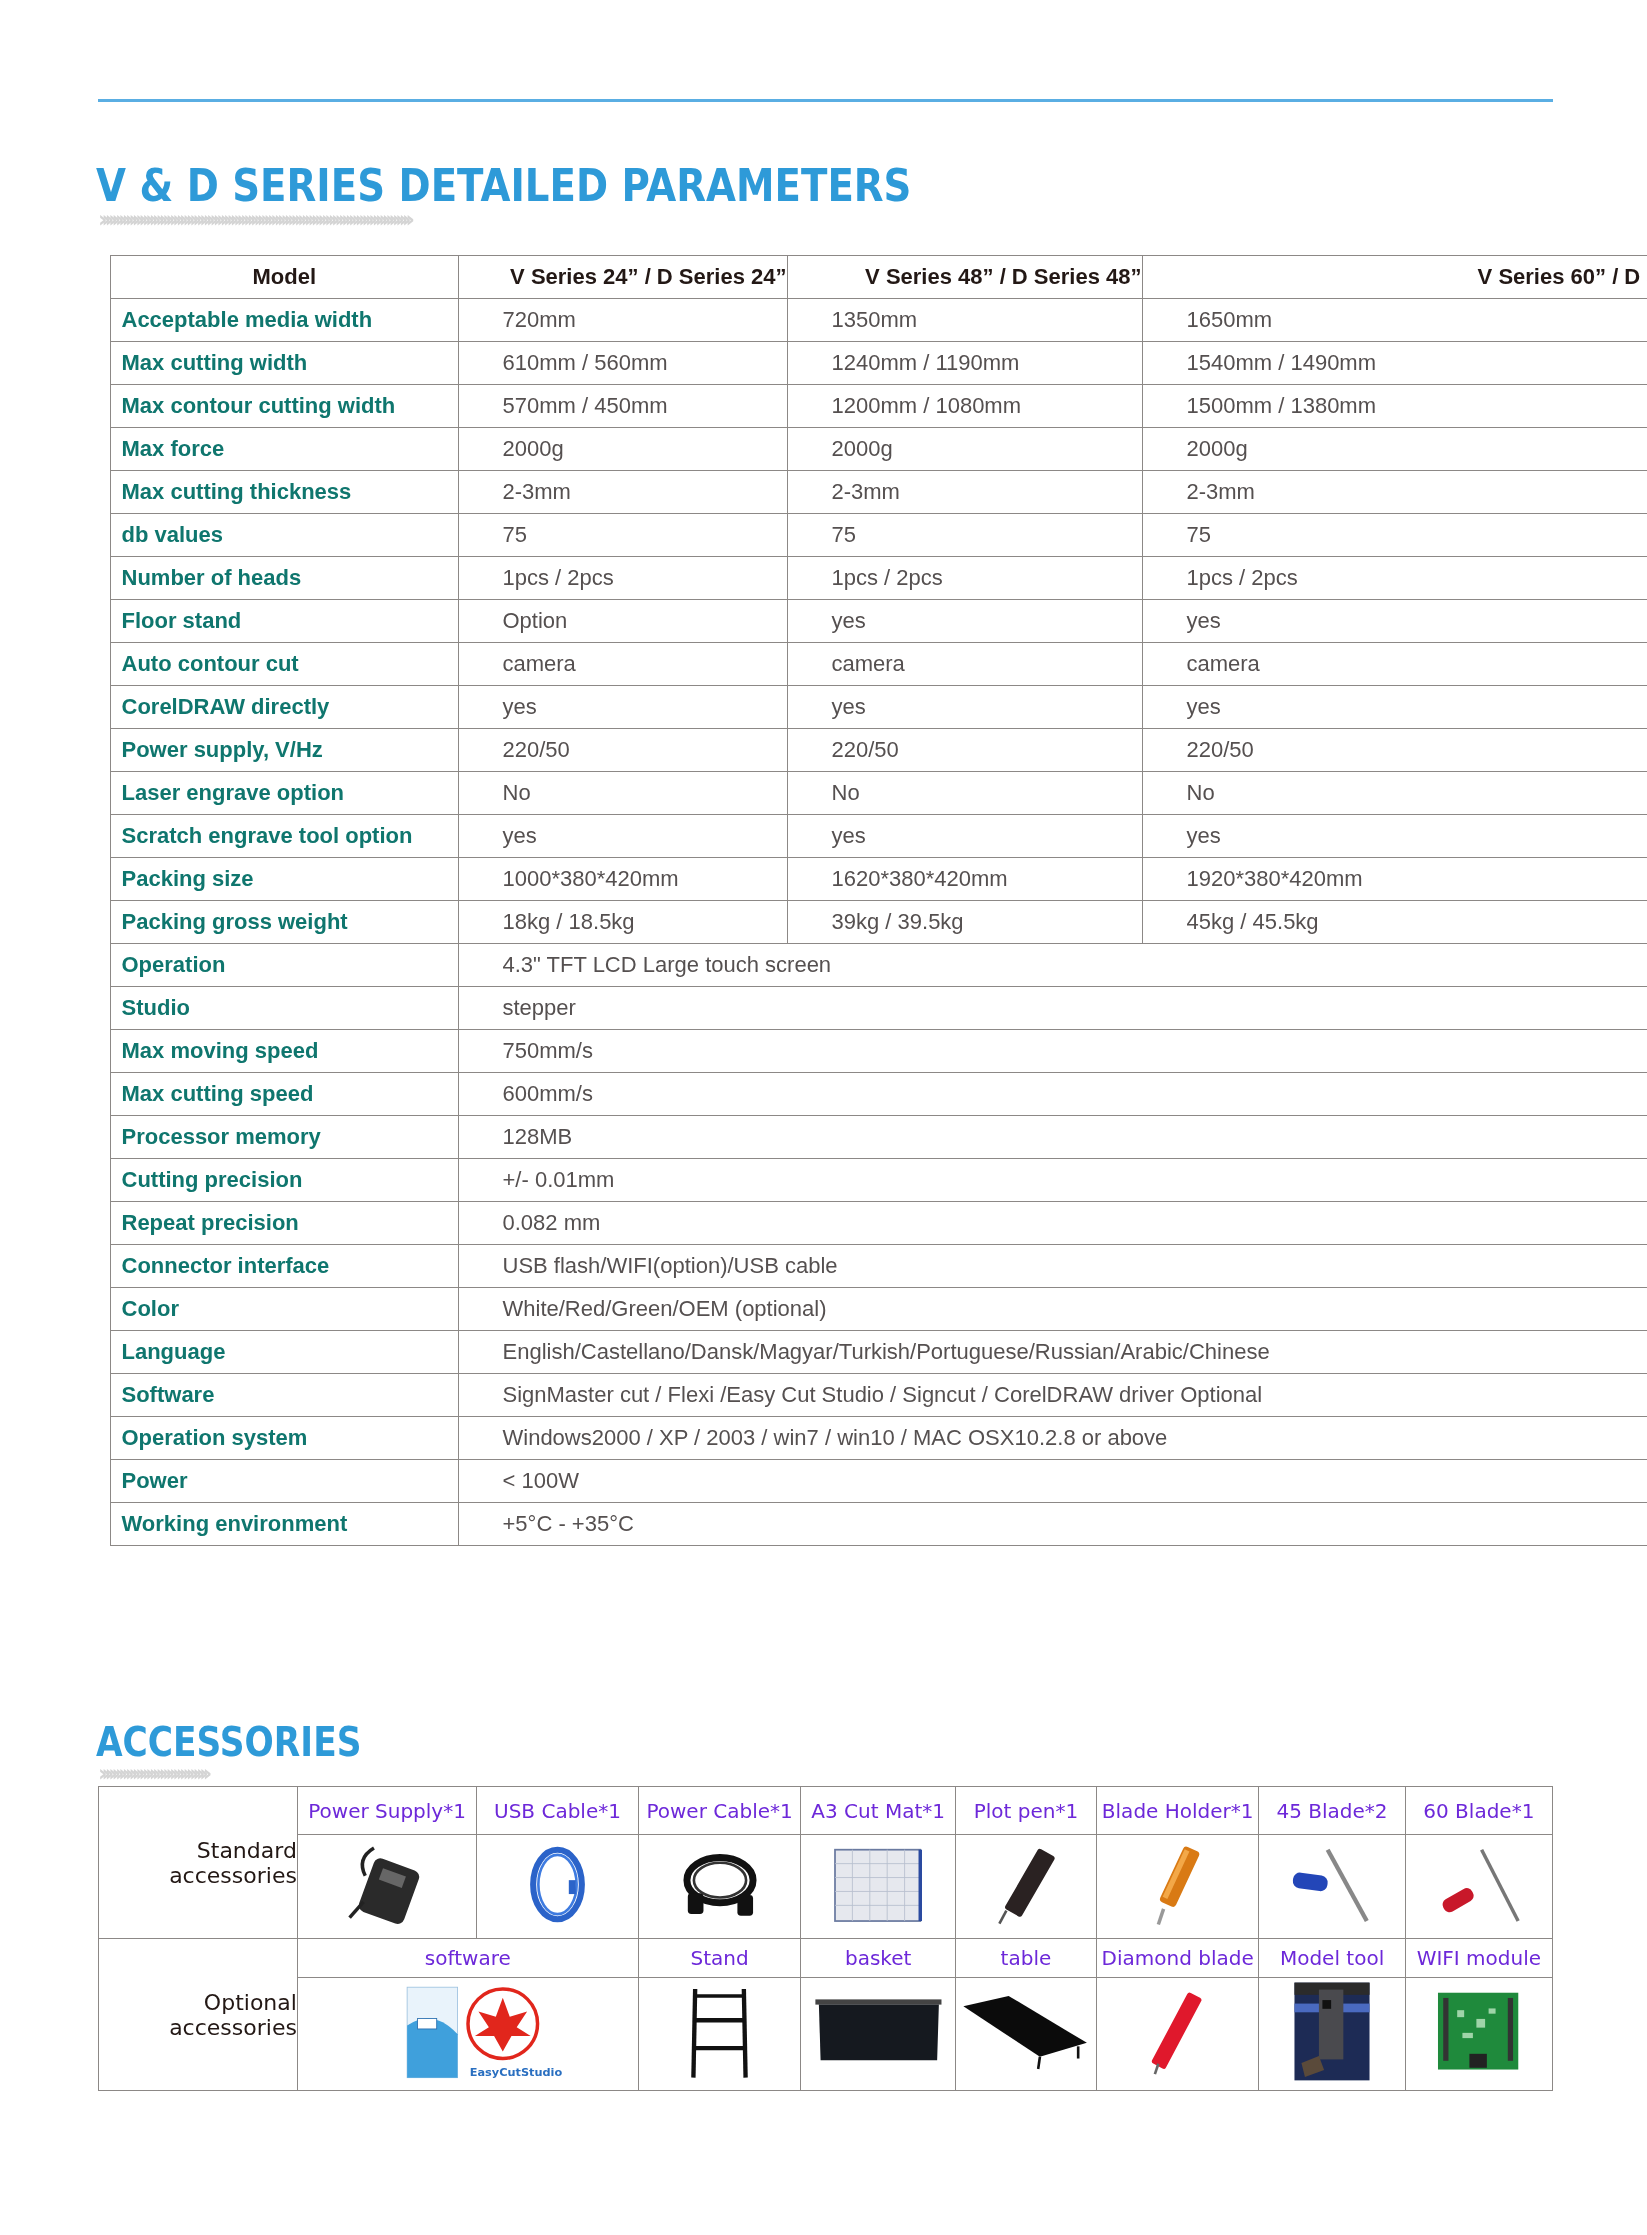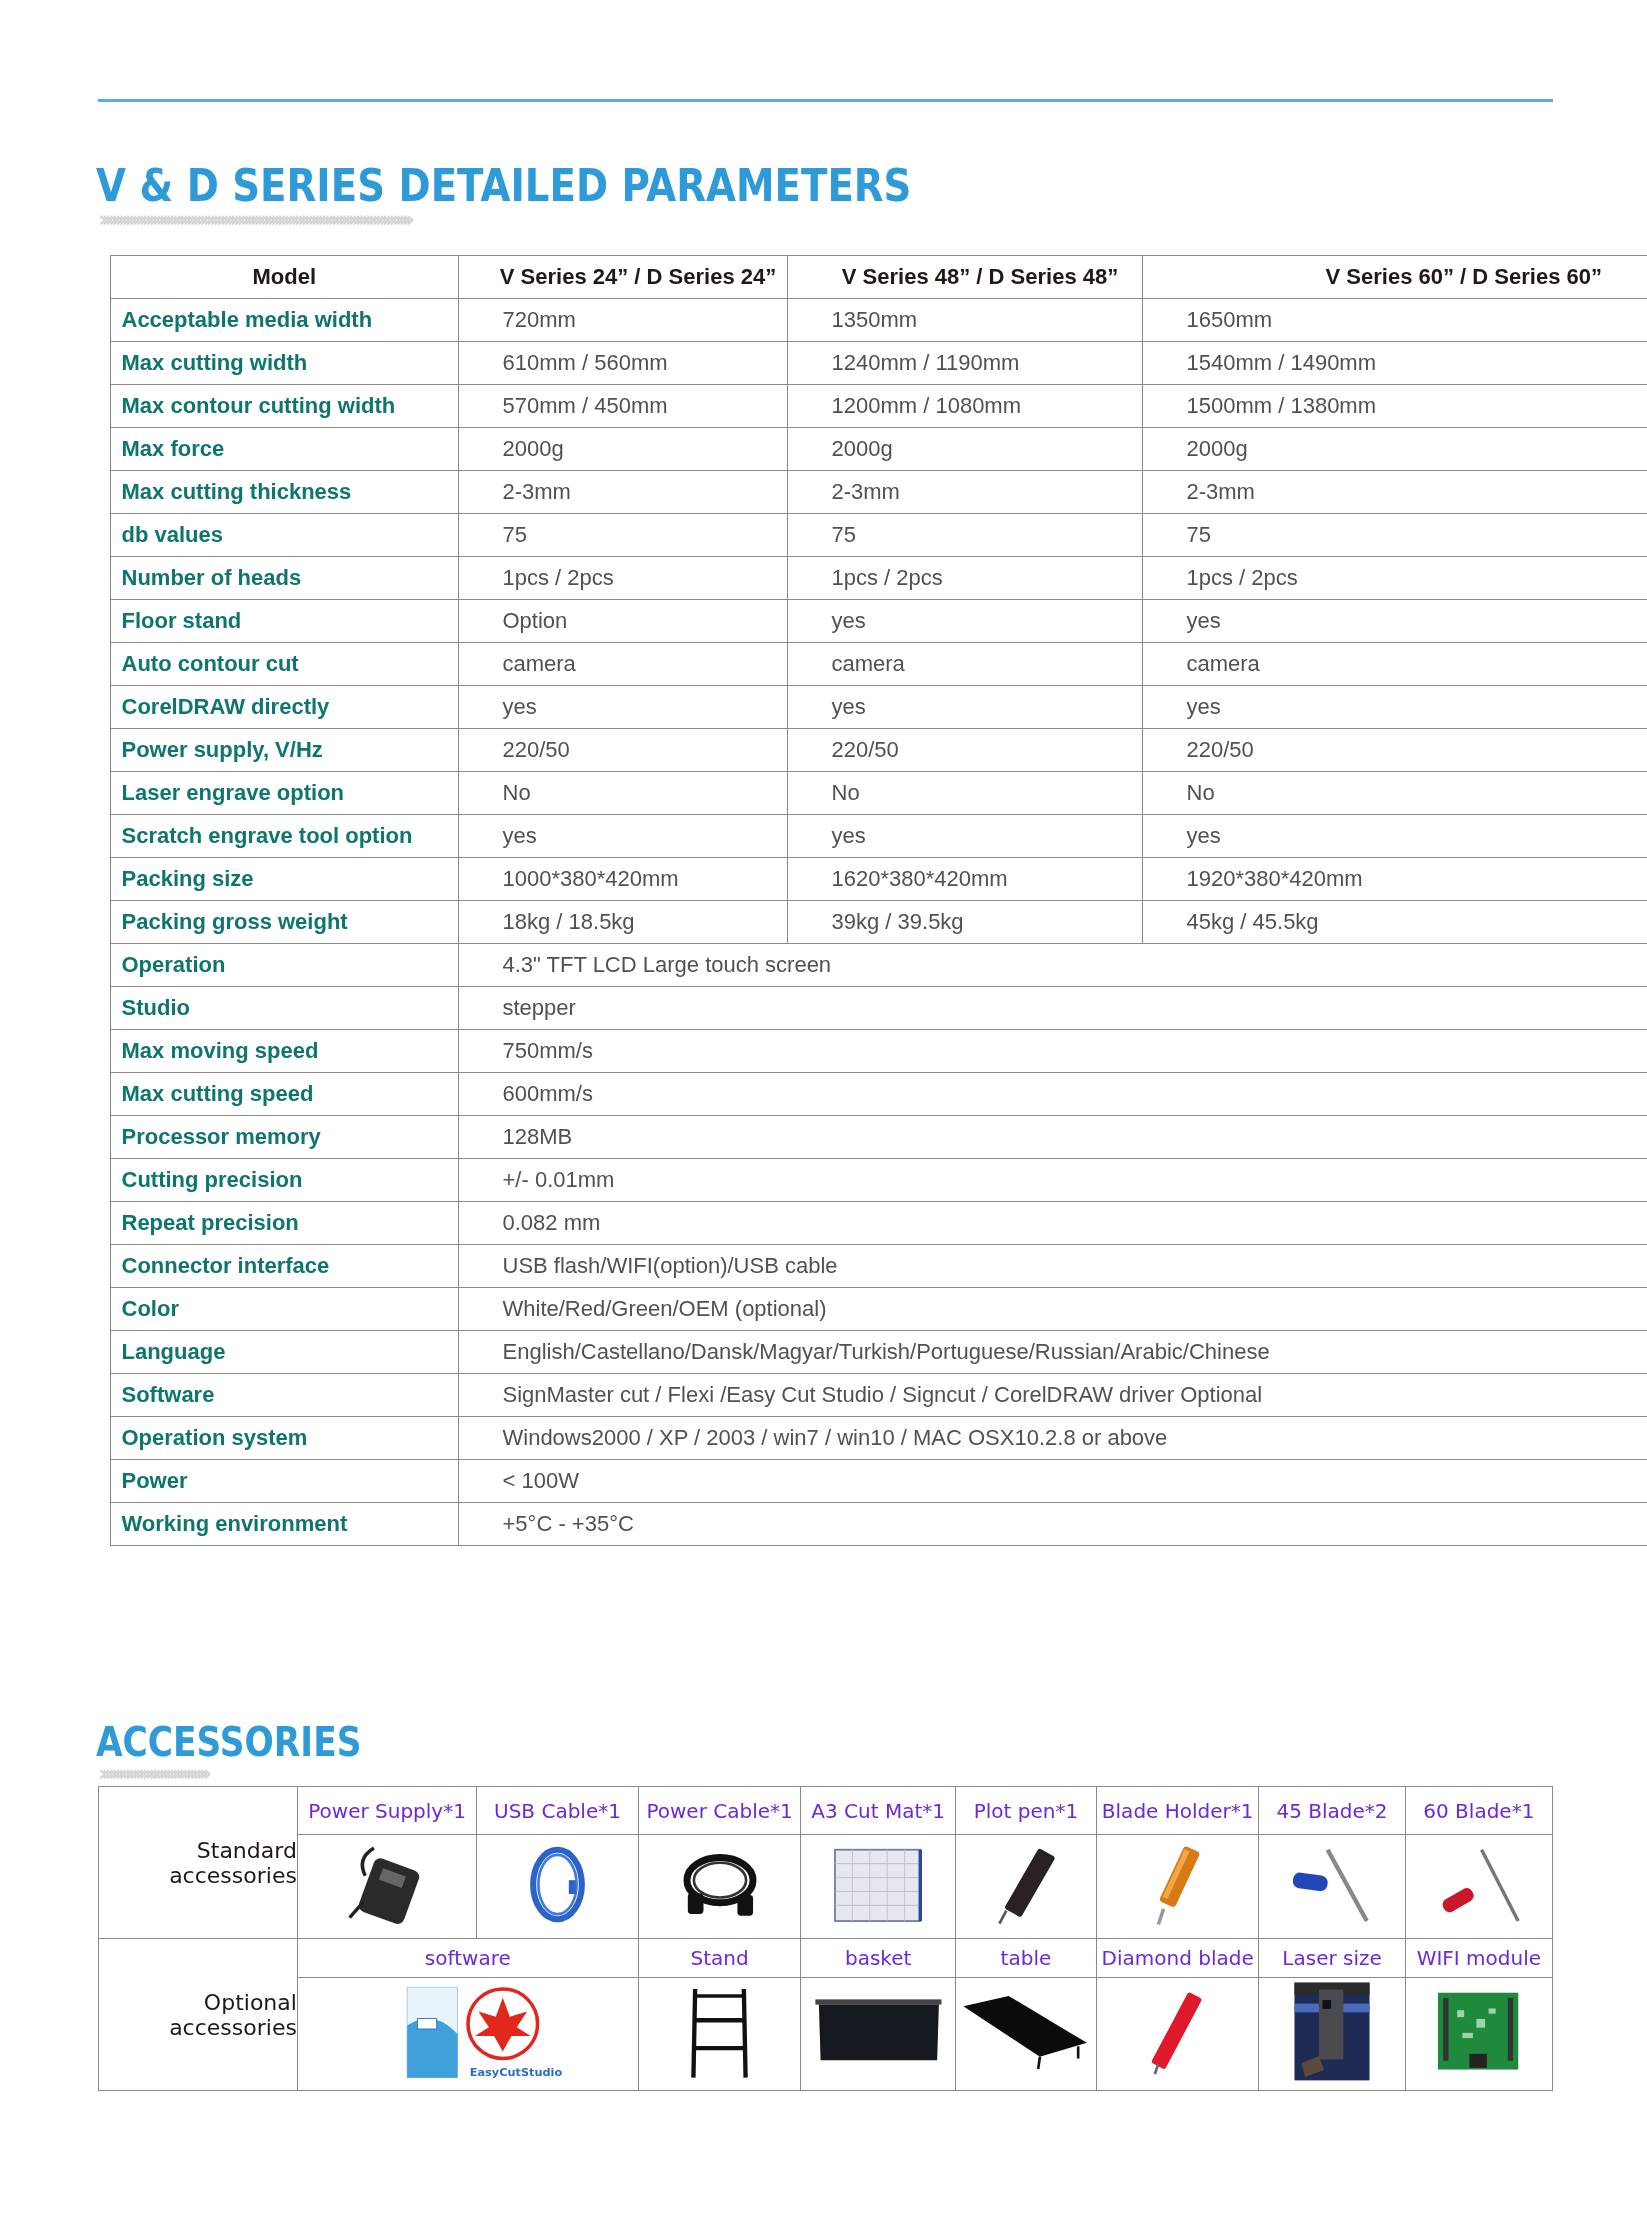--- a/index.html
+++ b/index.html
@@ -6,21 +6,21 @@
   body { width:1647px; height:2236px; position:relative; font-family:"Liberation Sans", sans-serif; color:#231815; overflow:hidden; }
   .topline { position:absolute; left:98px; top:99px; width:1455px; height:2.6px; background:#5aaee3; }
   .section-title { position:absolute; left:96px; font-family:"DejaVu Sans", sans-serif; font-weight:bold; color:#2e9ad8; letter-spacing:0px; transform:scaleX(0.86); transform-origin:left center; }
   .chevrons { position:absolute; left:98px; height:19px; overflow:hidden; color:#d4d4d4; font-family:"DejaVu Sans", sans-serif; font-weight:bold; font-size:23px; line-height:19px; letter-spacing:-6.1px; white-space:nowrap; }
   table { border-collapse:collapse; position:absolute; }
   .spec { left:110px; top:255px; width:1645px; }
   .spec td { border:1.7px solid #8c8886; height:42px; padding:0; font-size:22px; vertical-align:middle; }
   .spec td.lbl { width:336px; padding-left:10.5px; font-weight:bold; color:#0f766e; }
   .spec td.val { padding-left:44px; color:#555050; }
   .spec td.v1 { width:284px; } .spec td.v2 { width:310px; } .spec td.v3 { }
-  .spec tr.head td { text-align:center; font-weight:bold; color:#231815; }
+  .spec tr.head td { text-align:right; font-weight:bold; color:#231815; }
   .spec tr.head td.lbl { text-align:center; padding-left:0; }
   .spec tr.head td.val { padding-left:31px; }
   .acc { left:98px; top:1786px; width:1455px; }
   .acc td { border:1.7px solid #8c8886; padding:0; text-align:center; font-family:"DejaVu Sans", sans-serif; font-size:20px; color:#6d28d9; }
   .acc td.grp { width:175px; text-align:right; padding-left:24.5px; font-size:22px; color:#231815; }
   .acc tr.lab td { height:47px; }
   .acc tr.img td { height:103px; }
   .acc tr.lab2 td { height:38px; }
   .acc tr.img2 td { height:112px; }
 </style>
@@ -282,21 +282,21 @@
           </svg>
       </td>
     </tr>
     <tr class="lab2">
       <td class="grp" rowspan="2">Optional accessories</td>
       <td colspan="2">software</td>
       <td>Stand</td>
       <td>basket</td>
       <td>table</td>
       <td>Diamond blade</td>
-      <td>Laser size</td>
+      <td>Model tool</td>
       <td>WIFI module</td>
     </tr>
     <tr class="img2">
       <td colspan="2">
         <svg width="192" height="100" viewBox="0 0 220 115" style="font-size:23px">
             <rect x="40" y="6" width="58" height="104" fill="#e9f3fb" stroke="#9fc3e0"></rect>
             <path d="M40 50 Q70 30 98 60 L98 110 L40 110 Z" fill="#3fa0dc"></path>
             <rect x="52" y="42" width="22" height="12" fill="#ffffff" stroke="#2a6fb0"></rect>
             <circle cx="150" cy="48" r="40" fill="none" stroke="#e1261c" stroke-width="4"></circle>
             <path d="M150 18 L158 40 L178 34 L166 52 L182 62 L160 62 L150 80 L140 62 L118 62 L134 52 L122 34 L142 40 Z" fill="#e1261c"></path>

